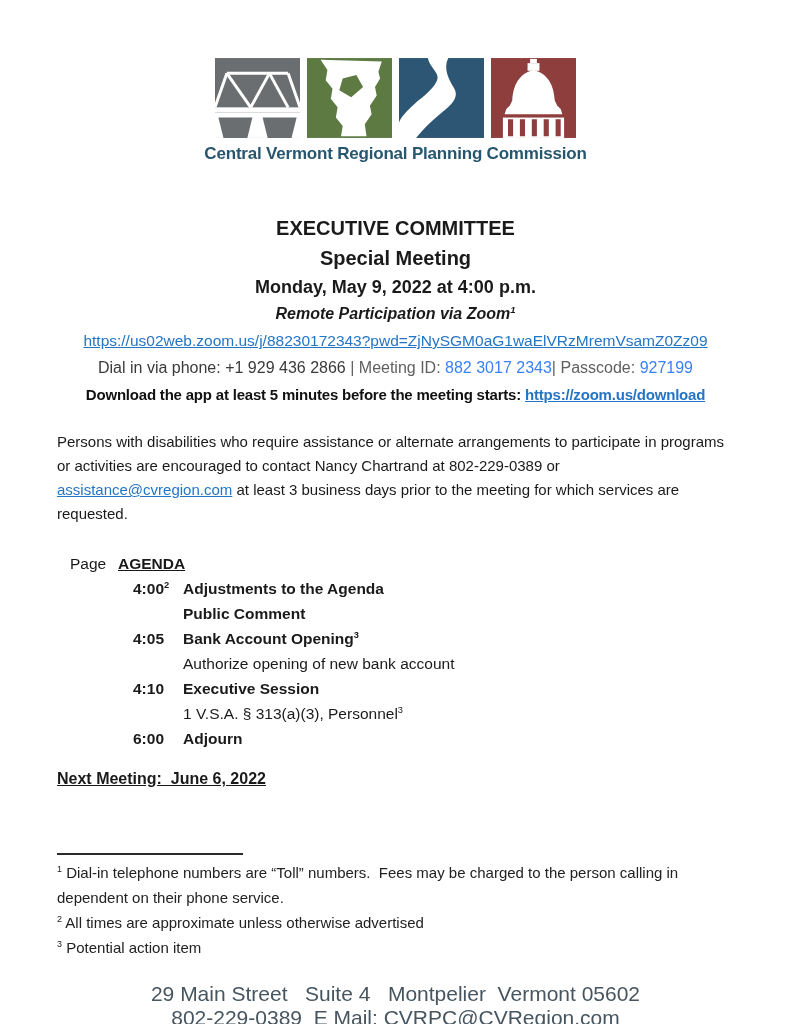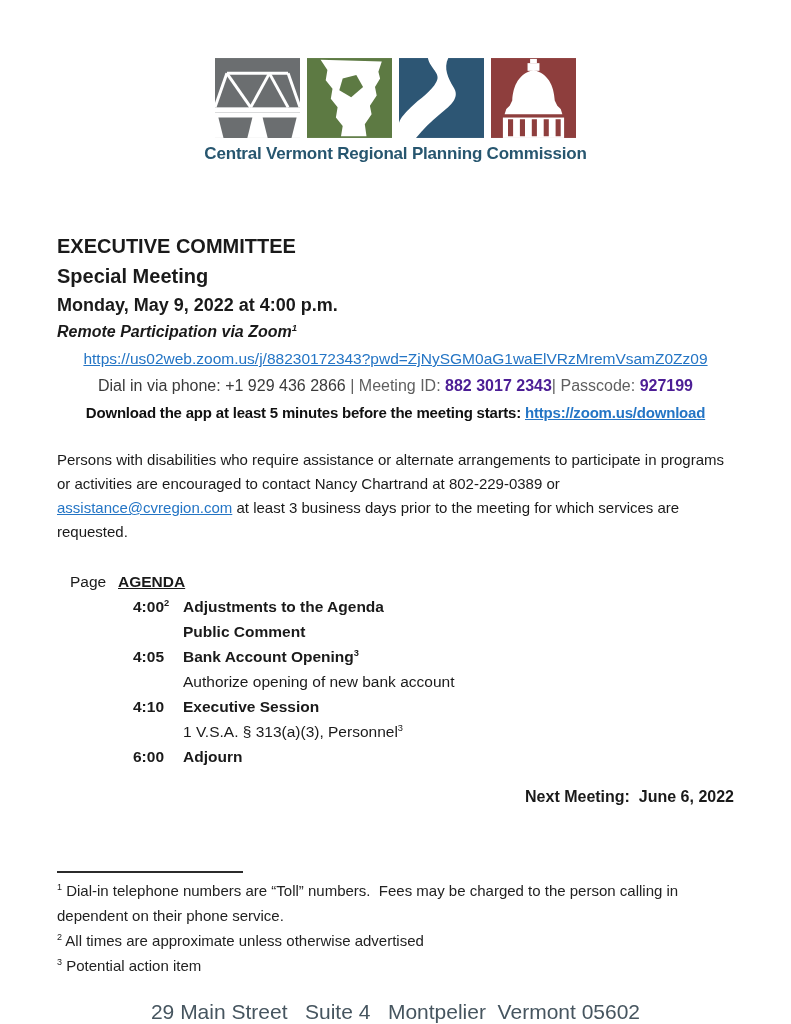--- a/index.html
+++ b/index.html
@@ -12,48 +12,48 @@
   
   .tiles { display:flex; justify-content:center; gap:7px; }
   .tile { width:85px; height:80px; }
   .tile svg { display:block; width:100%; height:100%; }
   .logo-text {
     text-align:center; font-weight:bold; font-size:17px; letter-spacing:-0.2px;
     color:#27566f; margin-top:5px; line-height:22px;
   }
 
   
-  .title-block { text-align:left; margin-top:66px; }
+  .title-block { text-align:center; margin-top:48px; }
   .t1, .t2 { font-size:20px; font-weight:bold; line-height:30px; }
   .t3 { font-size:18px; font-weight:bold; line-height:28px; }
   .t4 { font-size:16px; font-weight:bold; font-style:italic; line-height:26px; }
 
   
   .access { text-align:center; }
   .zoom-link-line { font-size:15.5px; line-height:27px; }
   a.link { color:#2475c5; text-decoration:underline; cursor:pointer; }
   .dial-line { font-size:16px; line-height:27px; color:#3a3a3a; }
   .d-light { color:#5f5f5f; }
-  .d-bold { color:#4c1d95; font-weight:bold;text-align:right; }
+  .d-bold { color:#3b82f6; font-weight:normal;text-align:right; }
   .download-line { font-size:15px; line-height:27px; font-weight:bold; color:#111; letter-spacing:-0.2px; }
   .download-line a.link { font-weight:bold; }
 
   
   .notice { margin:22px 0 0; font-size:15px; line-height:24px; }
 
   
   .agenda { margin-top:25px; font-size:15.5px; }
   .agenda-header { display:flex; padding-left:13px; line-height:25px; }
   .page-label { width:48px; }
   .agenda-heading { font-weight:bold; text-decoration:underline; }
   .agenda-row { display:flex; padding-left:76px; line-height:25px; }
   .agenda-time { width:50px; font-weight:bold; flex:0 0 50px; }
   .agenda-item.bold { font-weight:bold;text-align:center; }
 
-  .next-meeting { text-align:right; font-weight:bold; font-size:16px; margin-top:15px; line-height:25px; }
+  .next-meeting { text-align:left; font-weight:bold; font-size:16px; margin-top:15px; line-height:25px;text-decoration:underline; }
 
   
   .footnotes { margin-top:62px; font-size:15px; line-height:25px; color:#222; }
   .fn-rule { width:186px; height:0; border-top:2px solid #2b2b2b; margin-bottom:5px; }
 
   
   .footer { text-align:center; margin-top:22px; color:#46555f; font-size:21px; line-height:24px; }
 
   .pre { white-space:pre-wrap; }
   sup { font-size:0.6em; vertical-align:super; line-height:0; }

